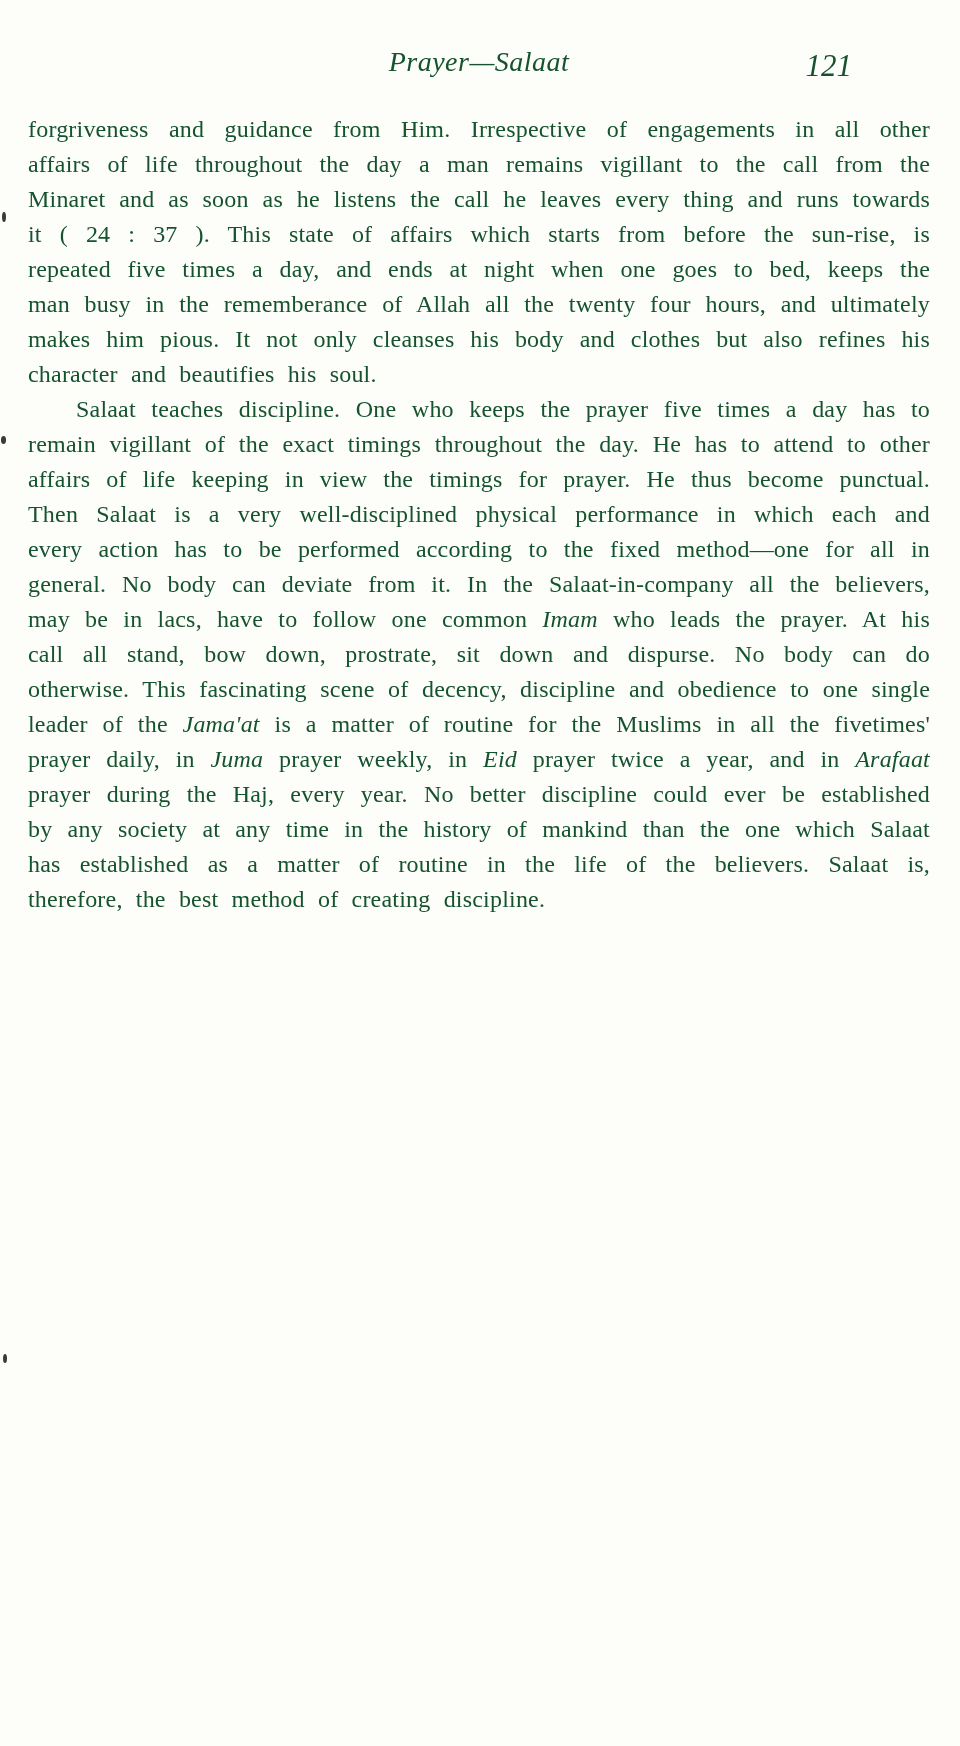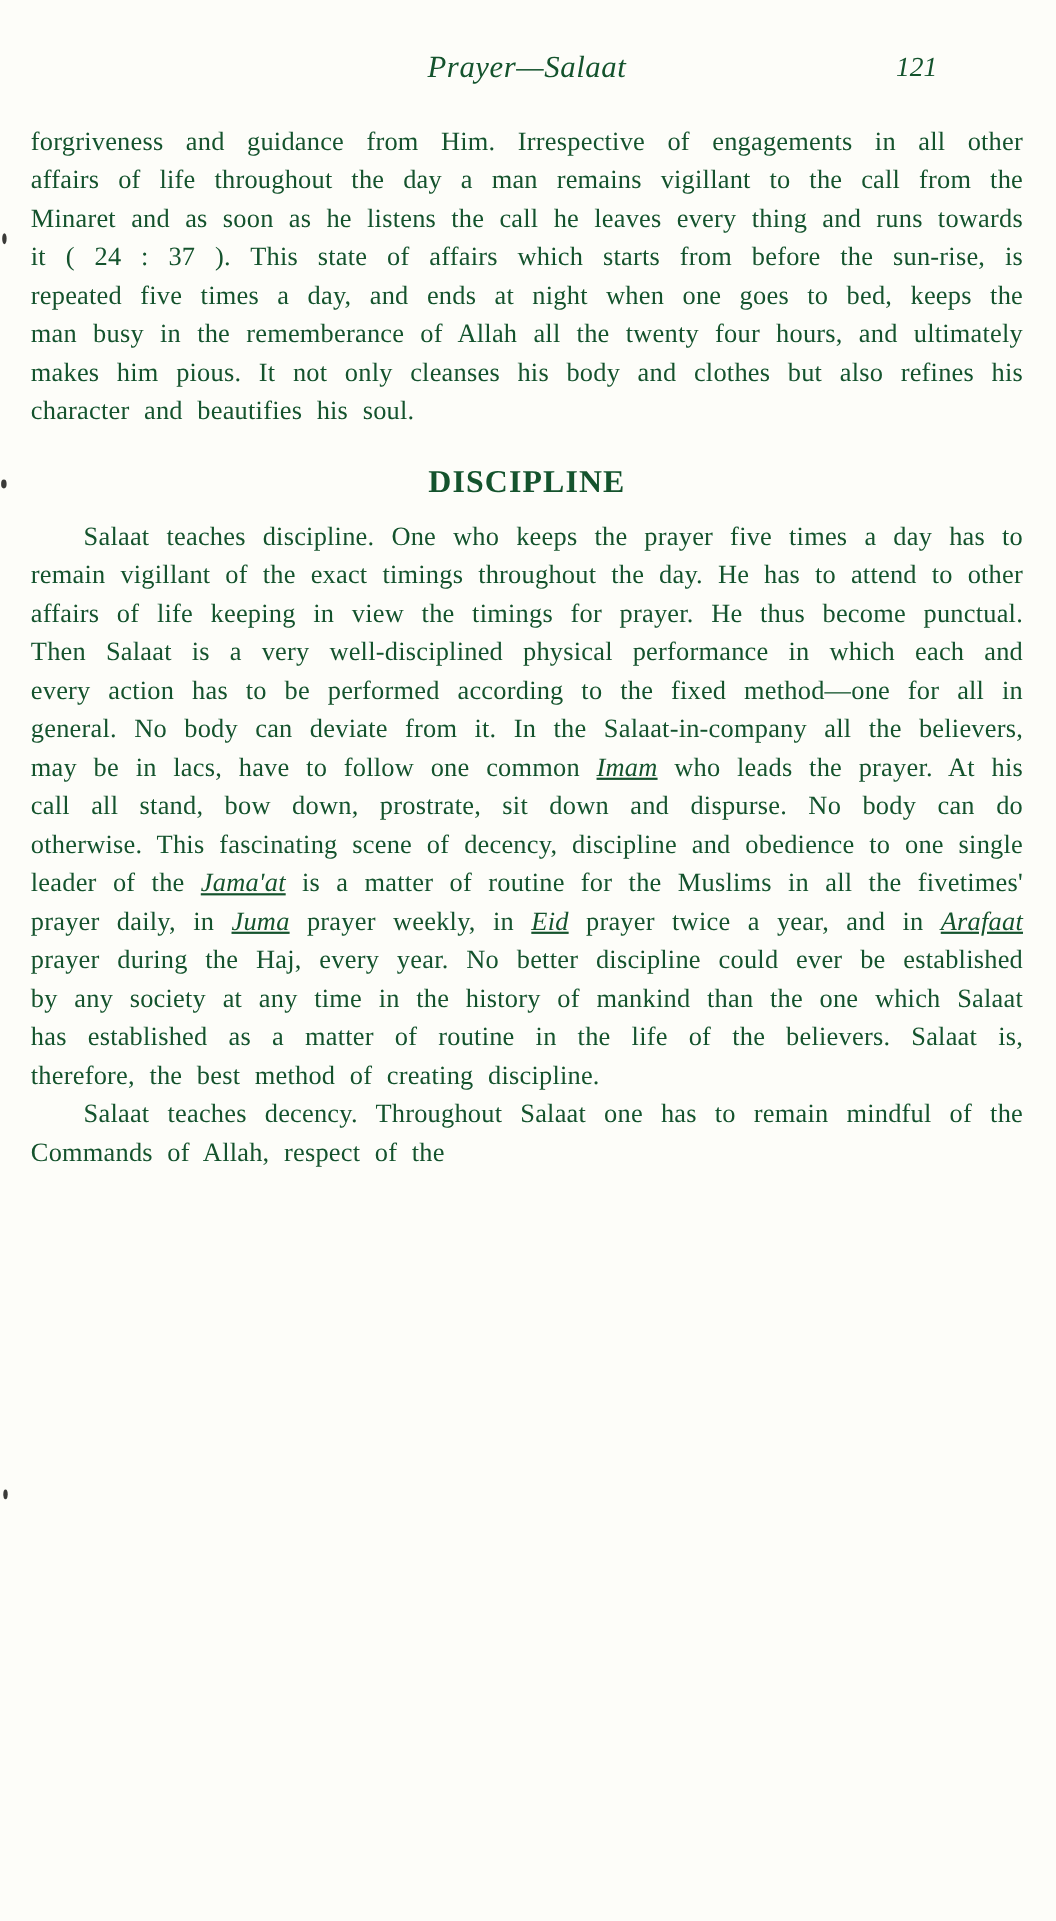--- a/index.html
+++ b/index.html
@@ -30,21 +30,21 @@
     text-align: center;
     font-style: italic;
     font-size: 28px;
     letter-spacing: 0.5px;
   }
   .page-number {
     position: absolute;
     top: 2px;
     right: 78px;
     font-style: italic;
-    font-size: 25px;
+    font-size: 31px;
     text-align: center;
   }
   .body-para {
     font-size: 24px;
     line-height: 35px;
     text-align: justify;
     word-spacing: 7px;
     letter-spacing: 0.2px;
     margin: 0;
   }
@@ -53,21 +53,20 @@
   }
   .section-heading {
     text-align: center;
     font-size: 29px;
     font-weight: bold;
     letter-spacing: 1px;
     margin: 30px 0 16px 0;
   }
   .em {
     font-style: italic;
-    text-decoration: underline;
   }
   .scan-speck {
     position: absolute;
     background: #3a3a38;
     border-radius: 50%;
   }
   .speck-1 { left: 2px; top: 196px; width: 4px; height: 10px; }
   .speck-2 { left: 1px; top: 420px; width: 5px; height: 8px; }
   .speck-3 { left: 3px; top: 1338px; width: 4px; height: 9px; }
 </style>
@@ -80,20 +79,18 @@
   <div class="scan-speck speck-2"></div>
   <div class="scan-speck speck-3"></div>
 
   <header class="page-header">
     <span class="running-title">Prayer—Salaat</span>
     <span class="page-number">121</span>
   </header>
 
   <p class="body-para"><span>forgriveness and guidance from Him. Irrespective of engagements in all other affairs of life throughout the day a man remains vigillant to the call from the Minaret and as soon as he listens the call he leaves every thing and runs towards it ( 24 : 37 ). This state of affairs which starts from before the sun-rise, is repeated five times a day, and ends at night when one goes to bed, keeps the man busy in the rememberance of Allah all the twenty four hours, and ultimately makes him pious. It not only cleanses his body and clothes but also refines his character and beautifies his soul.</span></p>
 
-  <h2 class="section-heading">DISCIPLINE</h2>
 
   <p class="body-para para-indent"><span>Salaat teaches discipline. One who keeps the prayer five times a day has to remain vigillant of the exact timings throughout the day. He has to attend to other affairs of life keeping in view the timings for prayer. He thus become punctual. Then Salaat is a very well-disciplined physical performance in which each and every action has to be performed according to the fixed method—one for all in general. No body can deviate from it. In the Salaat-in-company all the believers, may be in lacs, have to follow one common </span><span class="em">Imam</span><span> who leads the prayer. At his call all stand, bow down, prostrate, sit down and dispurse. No body can do otherwise. This fascinating scene of decency, discipline and obedience to one single leader of the </span><span class="em">Jama'at</span><span> is a matter of routine for the Muslims in all the fivetimes' prayer daily, in </span><span class="em">Juma</span><span> prayer weekly, in </span><span class="em">Eid</span><span> prayer twice a year, and in </span><span class="em">Arafaat</span><span> prayer during the Haj, every year. No better discipline could ever be established by any society at any time in the history of mankind than the one which Salaat has established as a matter of routine in the life of the believers. Salaat is, therefore, the best method of creating discipline.</span></p>
 
 
-  <p class="body-para para-indent"><span>Salaat teaches decency. Throughout Salaat one has to remain mindful of the Commands of Allah, respect of the</span></p>
 
 </div>
 
 </body></html>

